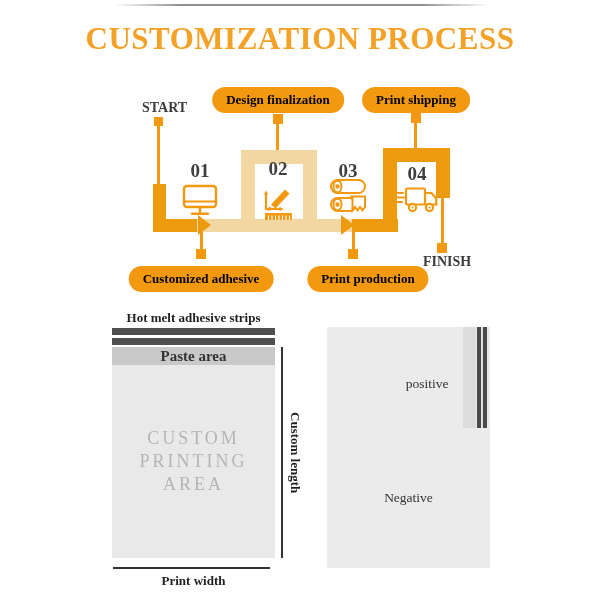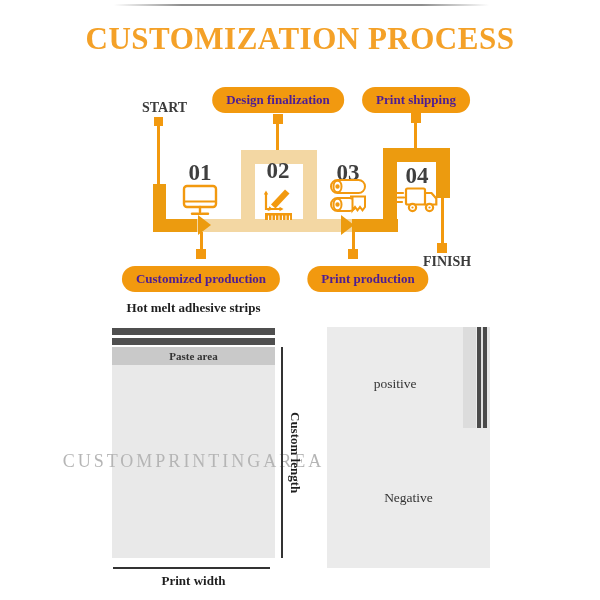--- a/index.html
+++ b/index.html
@@ -22,46 +22,46 @@
     top:21px;left:0;width:600px;text-align:center;
     font-size:31px;font-weight:bold;color:var(--title-orange);letter-spacing:.5px;
   }
   .topline{
     top:4px;left:114px;width:375px;height:2px;
     background:linear-gradient(to right,rgba(140,140,140,0),#8f8f8f 18%,#8f8f8f 82%,rgba(140,140,140,0));
   }
   .mini-label{font-size:14px;font-weight:bold;color:#3b3b3b;}
   .pill{
     height:26px;border-radius:13px;background:var(--orange);
-    color:#4c1d95;font-size:13px;font-weight:bold;white-space:nowrap;
+    color:#000000;font-size:13px;font-weight:bold;white-space:nowrap;
     display:flex;align-items:center;justify-content:center;padding:0 14px;
     transform:translateX(-50%);
   }
   .sq{background:var(--orange);}
   .thinline{background:var(--orange);width:3px;}
   .bar{background:var(--orange-path);}
   .tanbar{background:var(--tan);}
   .arrow-right{
     width:0;height:0;border-top:10px solid transparent;border-bottom:10px solid transparent;
     border-left:13px solid var(--orange-path);
   }
   .stepnum{
     width:44px;text-align:center;transform:translateX(-50%);
-    font-size:23px;font-weight:bold;color:#3f3f3f;
+    font-size:19px;font-weight:bold;color:#3f3f3f;
   }
   .stepicon{transform:translateX(-50%);color:var(--orange);}
   .gray-label{font-size:13px;font-weight:bold;color:#1f1f1f;}
   .center-text{text-align:center;}
   .bag-strip{background:var(--strip-gray);}
   .paste-band{
     background:var(--paste-gray);display:flex;align-items:center;justify-content:center;
-    font-size:11px;font-weight:bold;color:#333;
+    font-size:15px;font-weight:bold;color:#333;
   }
   .bag-body{
-    background:#E9E9E9;display:flex;flex-direction:row;align-items:center;justify-content:center;
+    background:#E9E9E9;display:flex;flex-direction:column;align-items:center;justify-content:center;
   }
   .print-line{
     font-size:18px;letter-spacing:3px;color:var(--print-text-gray);line-height:1.28;text-align:center;
   }
   .dim-line{background:#333;}
   .len-label-wrap{display:flex;align-items:center;justify-content:center;}
   .vert-text{
     writing-mode:vertical-rl;font-size:13px;font-weight:bold;color:#1f1f1f;white-space:nowrap;
   }
   .panel{
@@ -108,21 +108,21 @@
   <div class="abs pill" style="left:278px;top:87px;">Design finalization</div>
   <div class="abs sq" style="left:273px;top:114px;width:10px;height:10px;"></div>
   <div class="abs thinline" style="left:276px;top:124px;height:26px;"></div>
 
   <div class="abs pill" style="left:416px;top:87px;">Print shipping</div>
   <div class="abs sq" style="left:411px;top:113px;width:10px;height:10px;"></div>
   <div class="abs thinline" style="left:414px;top:123px;height:25px;"></div>
 
   <div class="abs thinline" style="left:200px;top:232px;height:18px;"></div>
   <div class="abs sq" style="left:196px;top:249px;width:10px;height:10px;"></div>
-  <div class="abs pill" style="left:201px;top:266px;">Customized production</div>
+  <div class="abs pill" style="left:201px;top:266px;">Customized adhesive</div>
 
   <div class="abs thinline" style="left:352px;top:232px;height:18px;"></div>
   <div class="abs sq" style="left:348px;top:249px;width:10px;height:10px;"></div>
   <div class="abs pill" style="left:368px;top:266px;">Print production</div>
 
   <div class="abs stepnum" style="left:200px;top:160px;">01</div>
   <div class="abs stepnum" style="left:278px;top:158px;">02</div>
   <div class="abs stepnum" style="left:348px;top:160px;">03</div>
   <div class="abs stepnum" style="left:417px;top:163px;">04</div>
 
@@ -174,42 +174,42 @@
       <line x1="1" y1="18" x2="7" y2="18"></line>
       <rect x="11" y="4.5" width="19" height="16" rx="1.5"></rect>
       <path d="M30 9 h6.5 l4.8 5.5 v6 h-11.3"></path>
       <circle cx="17.5" cy="23.5" r="3.6" fill="#fff"></circle>
       <circle cx="17.5" cy="23.5" r="1.1" fill="currentColor" stroke="none"></circle>
       <circle cx="34.5" cy="23.5" r="3.6" fill="#fff"></circle>
       <circle cx="34.5" cy="23.5" r="1.1" fill="currentColor" stroke="none"></circle>
     </svg>
   </div>
 
-  <div class="abs gray-label center-text" style="left:112px;top:300px;width:163px;">Hot melt adhesive strips</div>
+  <div class="abs gray-label center-text" style="left:112px;top:310px;width:163px;">Hot melt adhesive strips</div>
   <div class="abs bag-strip" style="left:112px;top:328px;width:163px;height:7px;"></div>
   <div class="abs bag-strip" style="left:112px;top:338px;width:163px;height:7px;"></div>
   <div class="abs paste-band" style="left:112px;top:347px;width:163px;height:18px;">
     <span>Paste area</span>
   </div>
   <div class="abs bag-body" style="left:112px;top:365px;width:163px;height:193px;">
     <div class="print-line">CUSTOM</div>
     <div class="print-line">PRINTING</div>
     <div class="print-line">AREA</div>
   </div>
 
   <div class="abs dim-line" style="left:113px;top:567px;width:157px;height:2px;"></div>
   <div class="abs gray-label center-text" style="left:112px;top:573px;width:163px;">Print width</div>
 
   <div class="abs dim-line" style="left:281px;top:347px;width:2px;height:211px;"></div>
   <div class="abs len-label-wrap" style="left:286px;top:347px;width:18px;height:211px;">
     <span class="vert-text">Custom length</span>
   </div>
 
   <div class="abs panel" style="left:327px;top:327px;width:163px;height:113px;">
-    <div class="panel-label" style="left:0;width:136px;">positive</div>
+    <div class="panel-label" style="left:0;width:136px;padding-left:32px;">positive</div>
     <div class="abs" style="left:136px;top:0;width:13px;height:100%;background:#DCDCDC;"></div>
     <div class="abs" style="left:150px;top:0;width:4px;height:100%;background:#4A4A4A;"></div>
     <div class="abs" style="left:154px;top:0;width:2px;height:100%;background:#DFDFDF;"></div>
     <div class="abs" style="left:156px;top:0;width:4px;height:100%;background:#4A4A4A;"></div>
     <div class="abs" style="left:160px;top:0;width:3px;height:100%;background:#E8E8E8;"></div>
   </div>
 
   <div class="abs panel" style="left:327px;top:428px;width:163px;height:140px;">
     <div class="panel-label" style="left:0;width:163px;">Negative</div>
   </div>

